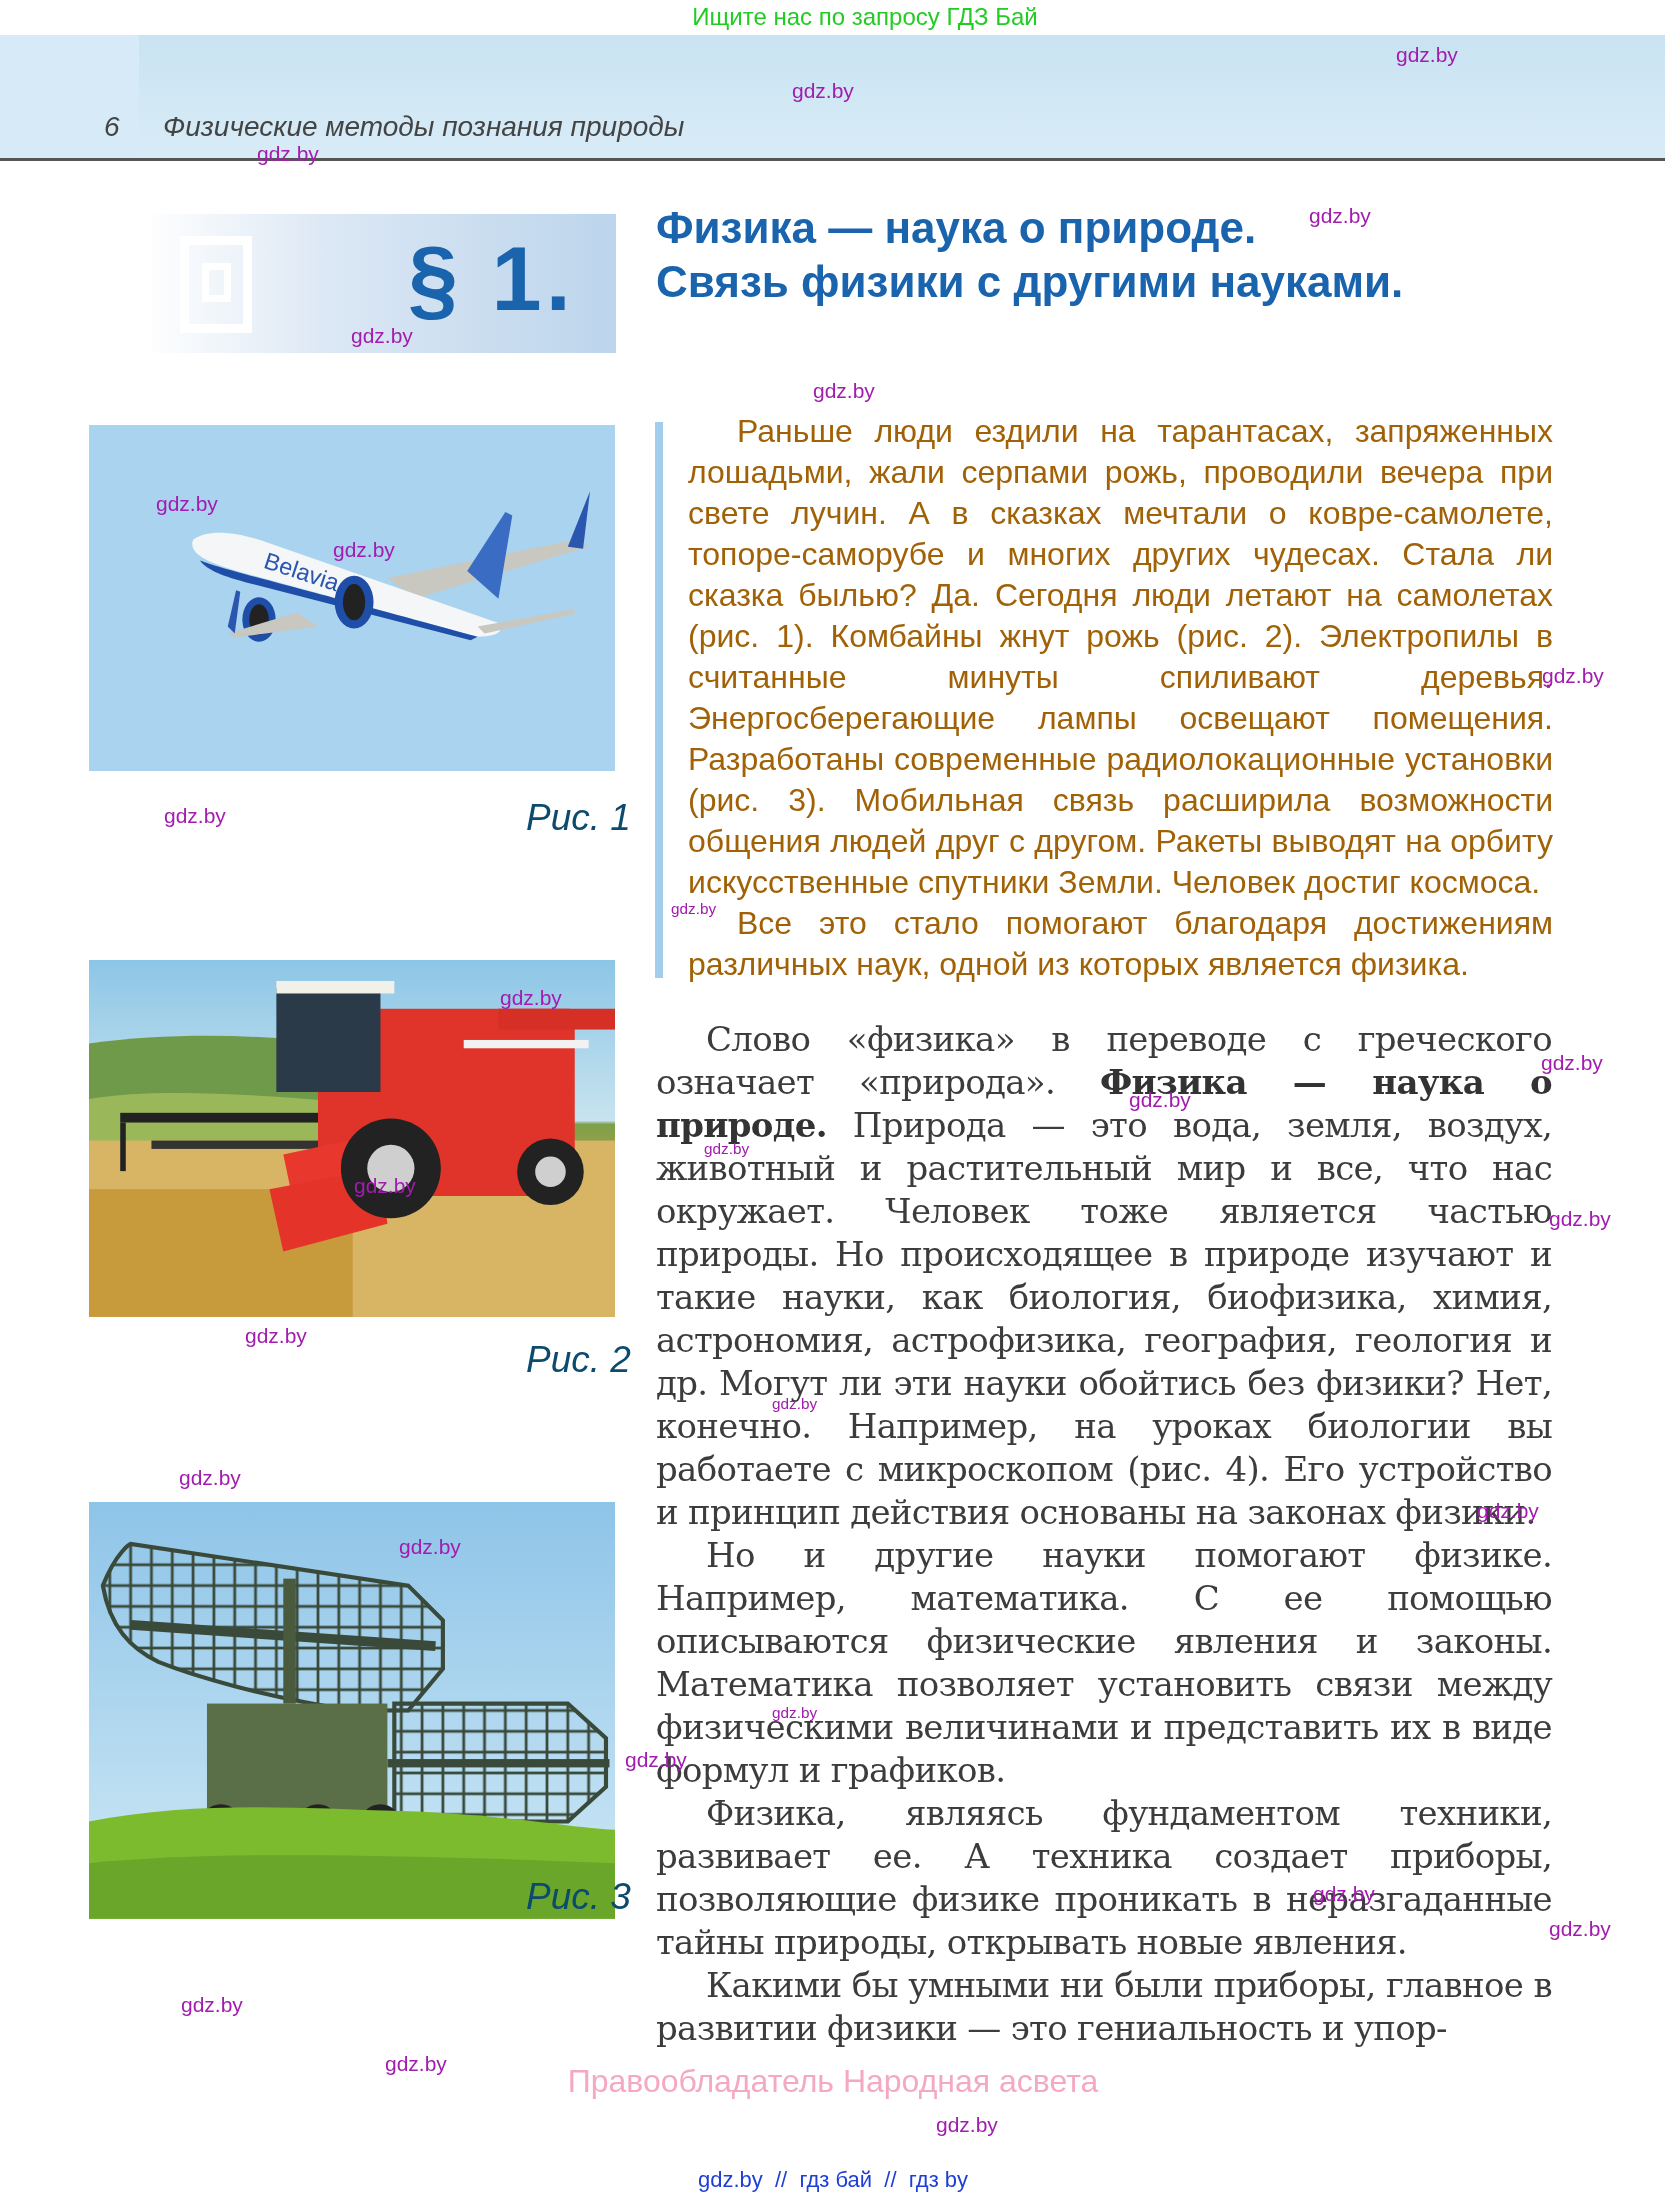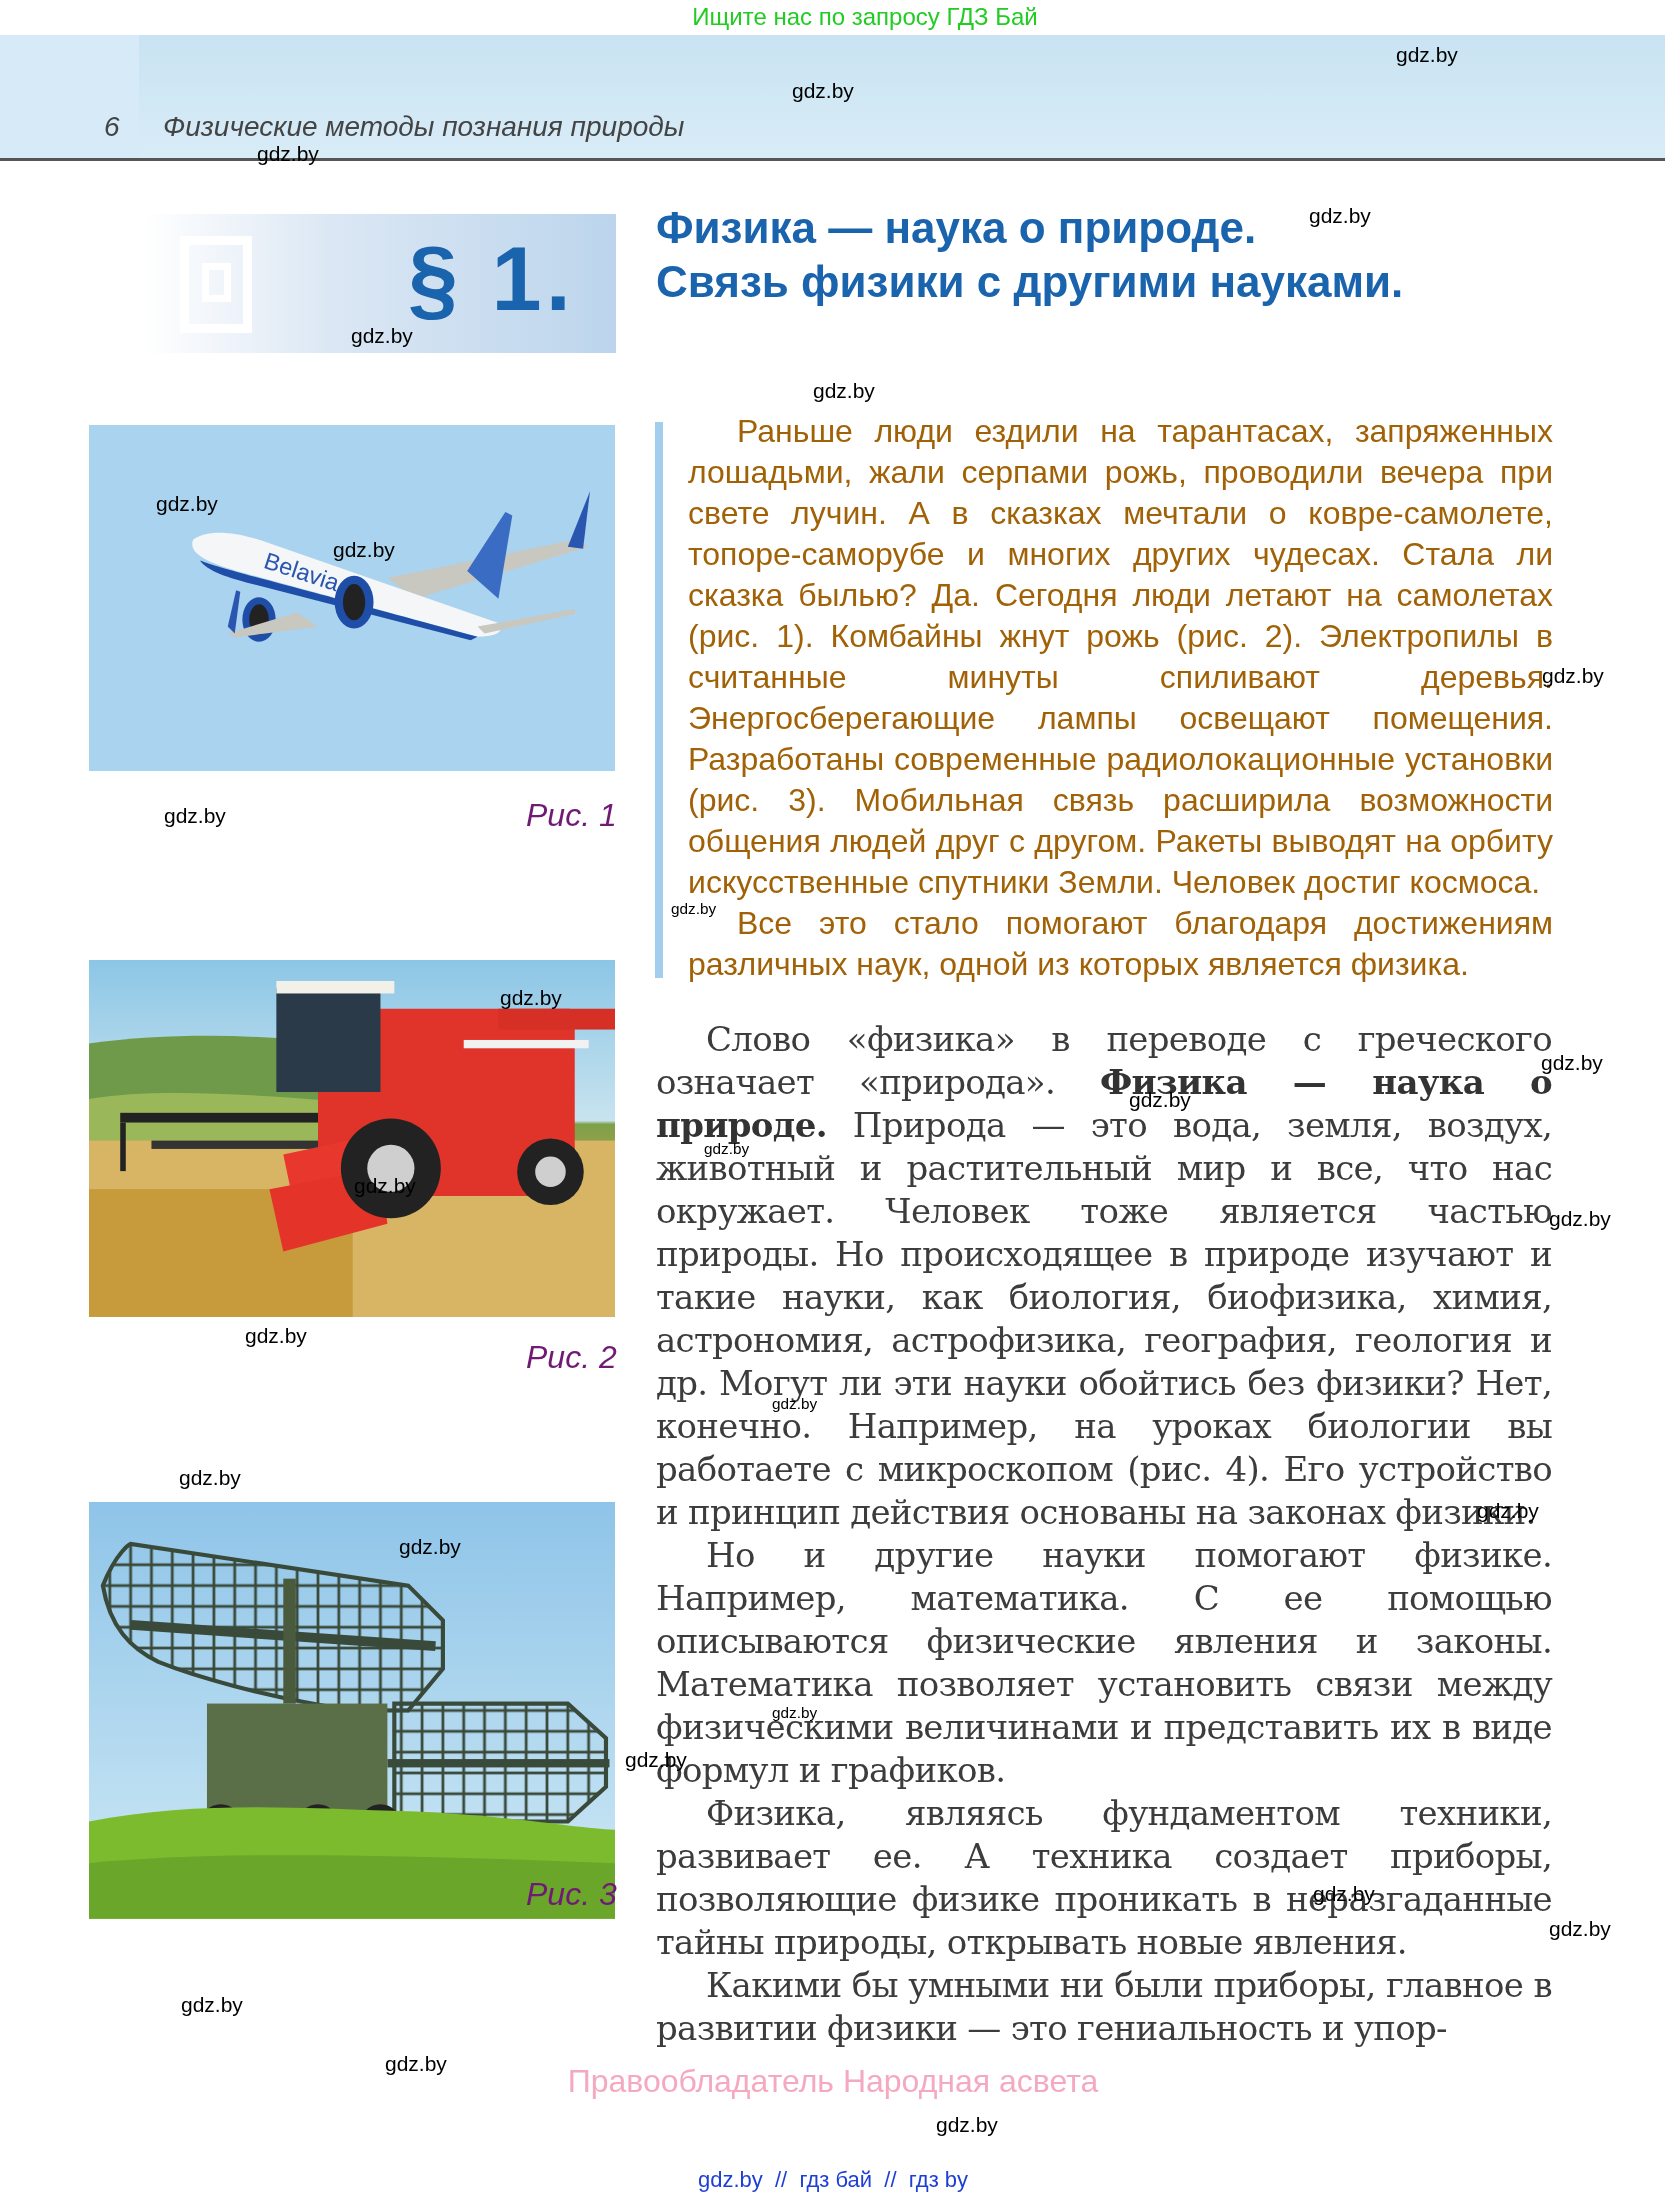--- a/index.html
+++ b/index.html
@@ -22,21 +22,21 @@
   .page-number {
     left: 104px; top: 111px; font-size: 28px; font-style: italic; color: #444;
   }
   .running-title {
     left: 163px; top: 111px; font-size: 28px; font-style: italic; color: #444;
   }
   .header-rule {
     left: 0; top: 158px; width: 1666px; height: 2.8px; background: #555;
   }
   .wm {
-    font-size: 21px; color: #000000; font-family: "Liberation Sans", sans-serif; white-space: nowrap;
+    font-size: 21px; color: #a21caf; font-family: "Liberation Sans", sans-serif; white-space: nowrap;
   }
   .wm.small { font-size: 15.3px; }
   
   .section-badge {
     left: 144px; top: 214px; width: 472px; height: 139px;
     background: linear-gradient(90deg, #ffffff 0%, #dbe7f4 40%, #bcd5ec 100%);
   }
   .badge-square { position: absolute; border: 9.7px solid #fff; box-sizing: border-box; }
   .section-number {
     position: absolute; left: 264px; top: 14px; font-size: 90px; font-weight: bold;
@@ -59,21 +59,21 @@
   .body-text {
     left: 656px; top: 1018px; width: 896px; font-size: 34px; line-height: 43px;
     color: #3c3c3c; text-align: justify; font-family: "DejaVu Serif", serif;
     letter-spacing: -0.7px;
   }
   .body-text p { margin: 0; text-indent: 50px; }
   .body-text b { font-weight: bold; color: #333; }
   
   .figure { position: absolute; overflow: hidden; }
   .fig-caption {
-    font-size: 32px; font-style: italic; color: #701a75; white-space: nowrap;
+    font-size: 37px; font-style: italic; color: #0c4a6e; white-space: nowrap;
   }
   .copyright {
     left: 0; width: 1666px; top: 2063px; text-align: center;
     color: #f5a9c0; font-size: 32px;
   }
   .footer-links {
     left: 0; width: 1666px; top: 2167px; text-align: center;
     color: #1d3fd6; font-size: 22px;
   }
 </style>

